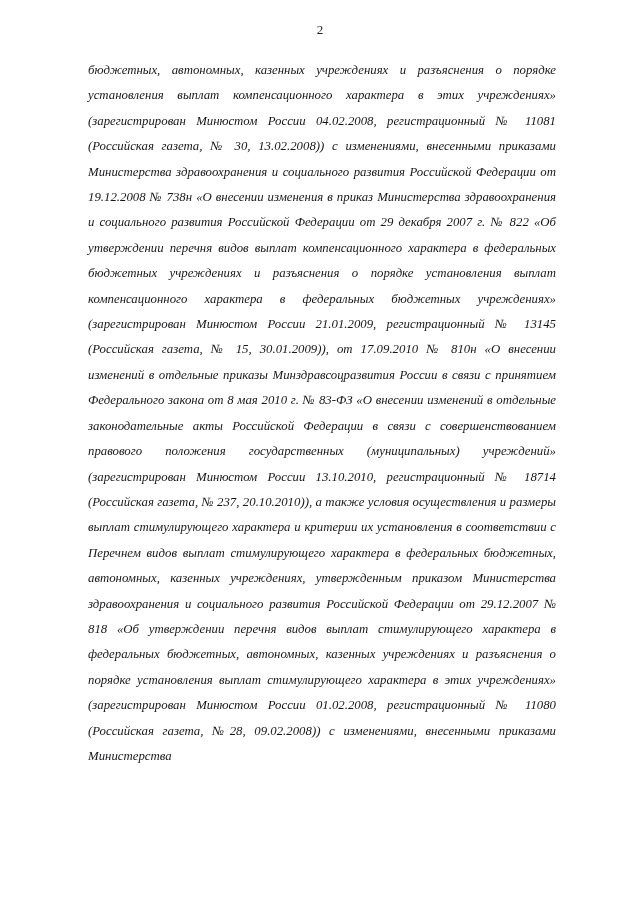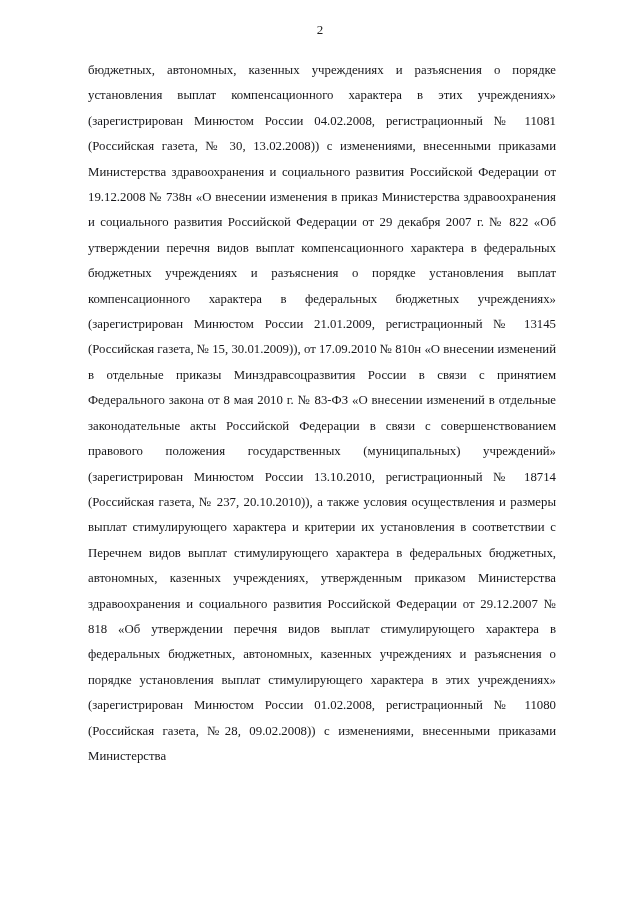--- a/index.html
+++ b/index.html
@@ -35,20 +35,21 @@
     font-size: 12.8px;
     line-height: 25.4px;
     text-align: justify;
     text-justify: inter-word;
     color: #17171a;
   }
   .body-text p {
     margin: 0;
     text-align: justify;
     text-indent: 0;
+    font-style: italic;
   }
 </style>
 </head>
 <body>
 
 <div class="page">
 
   <div class="page-number">2</div>
 
   <div class="body-text">

